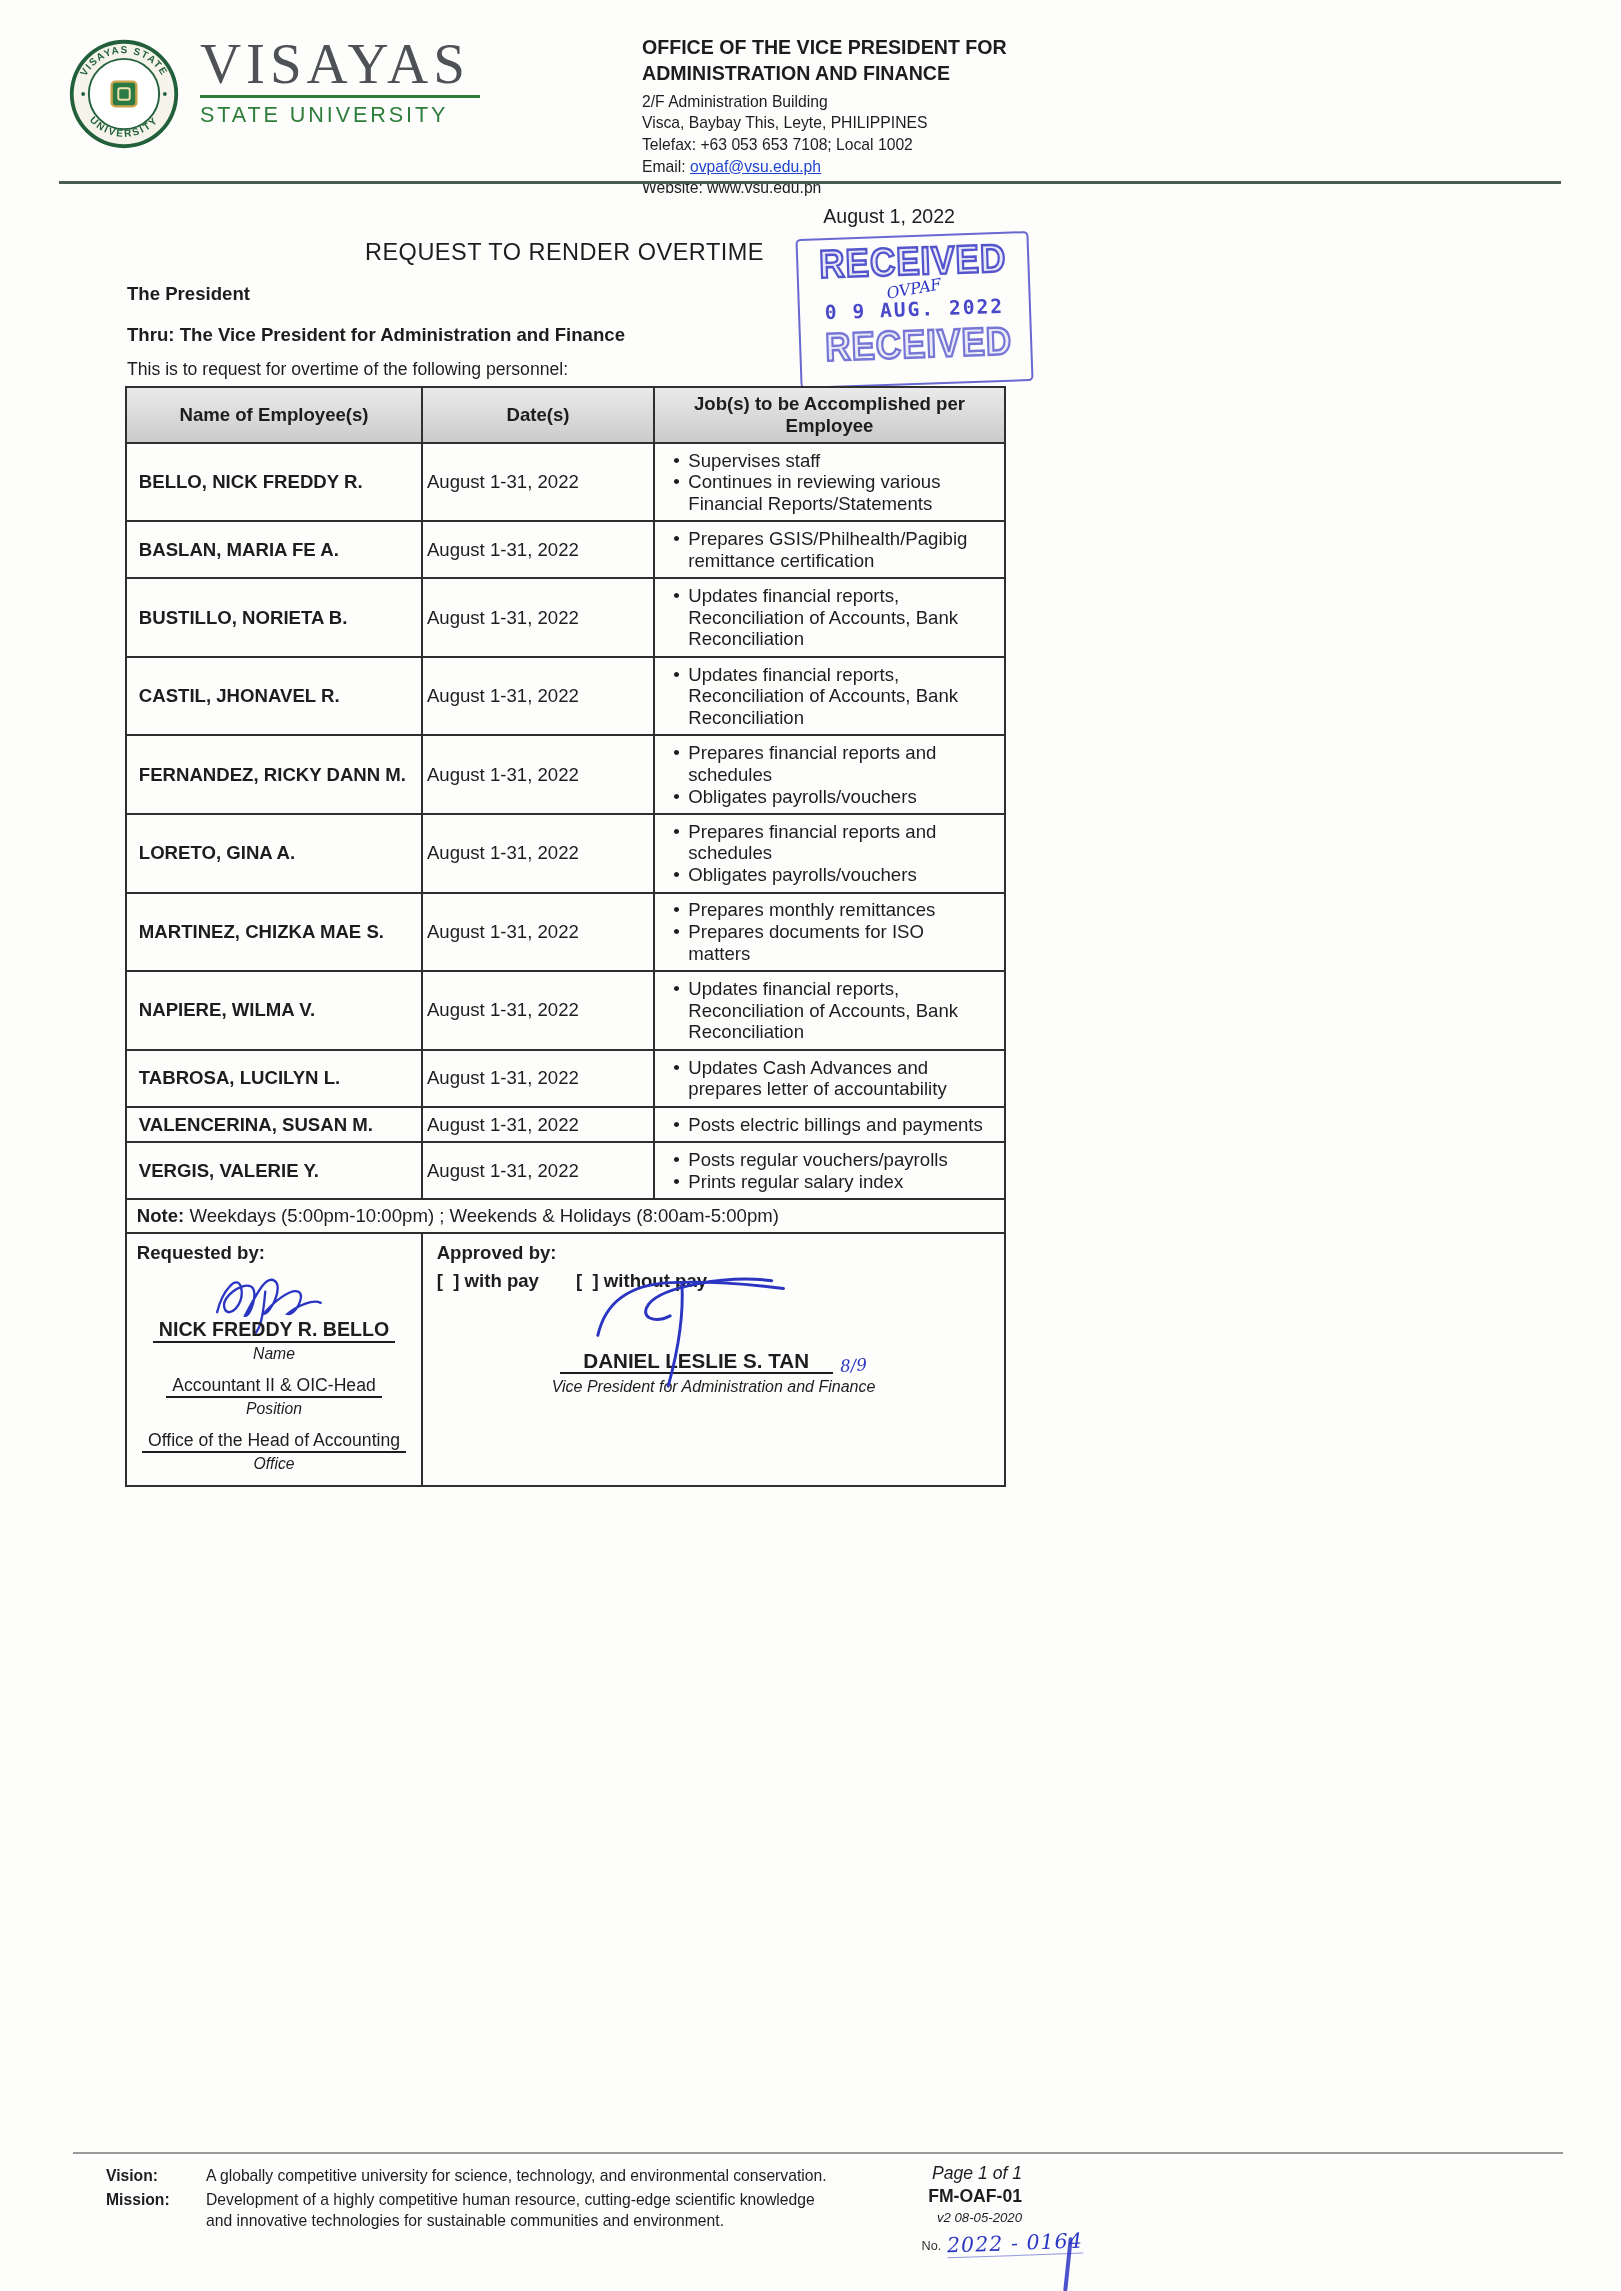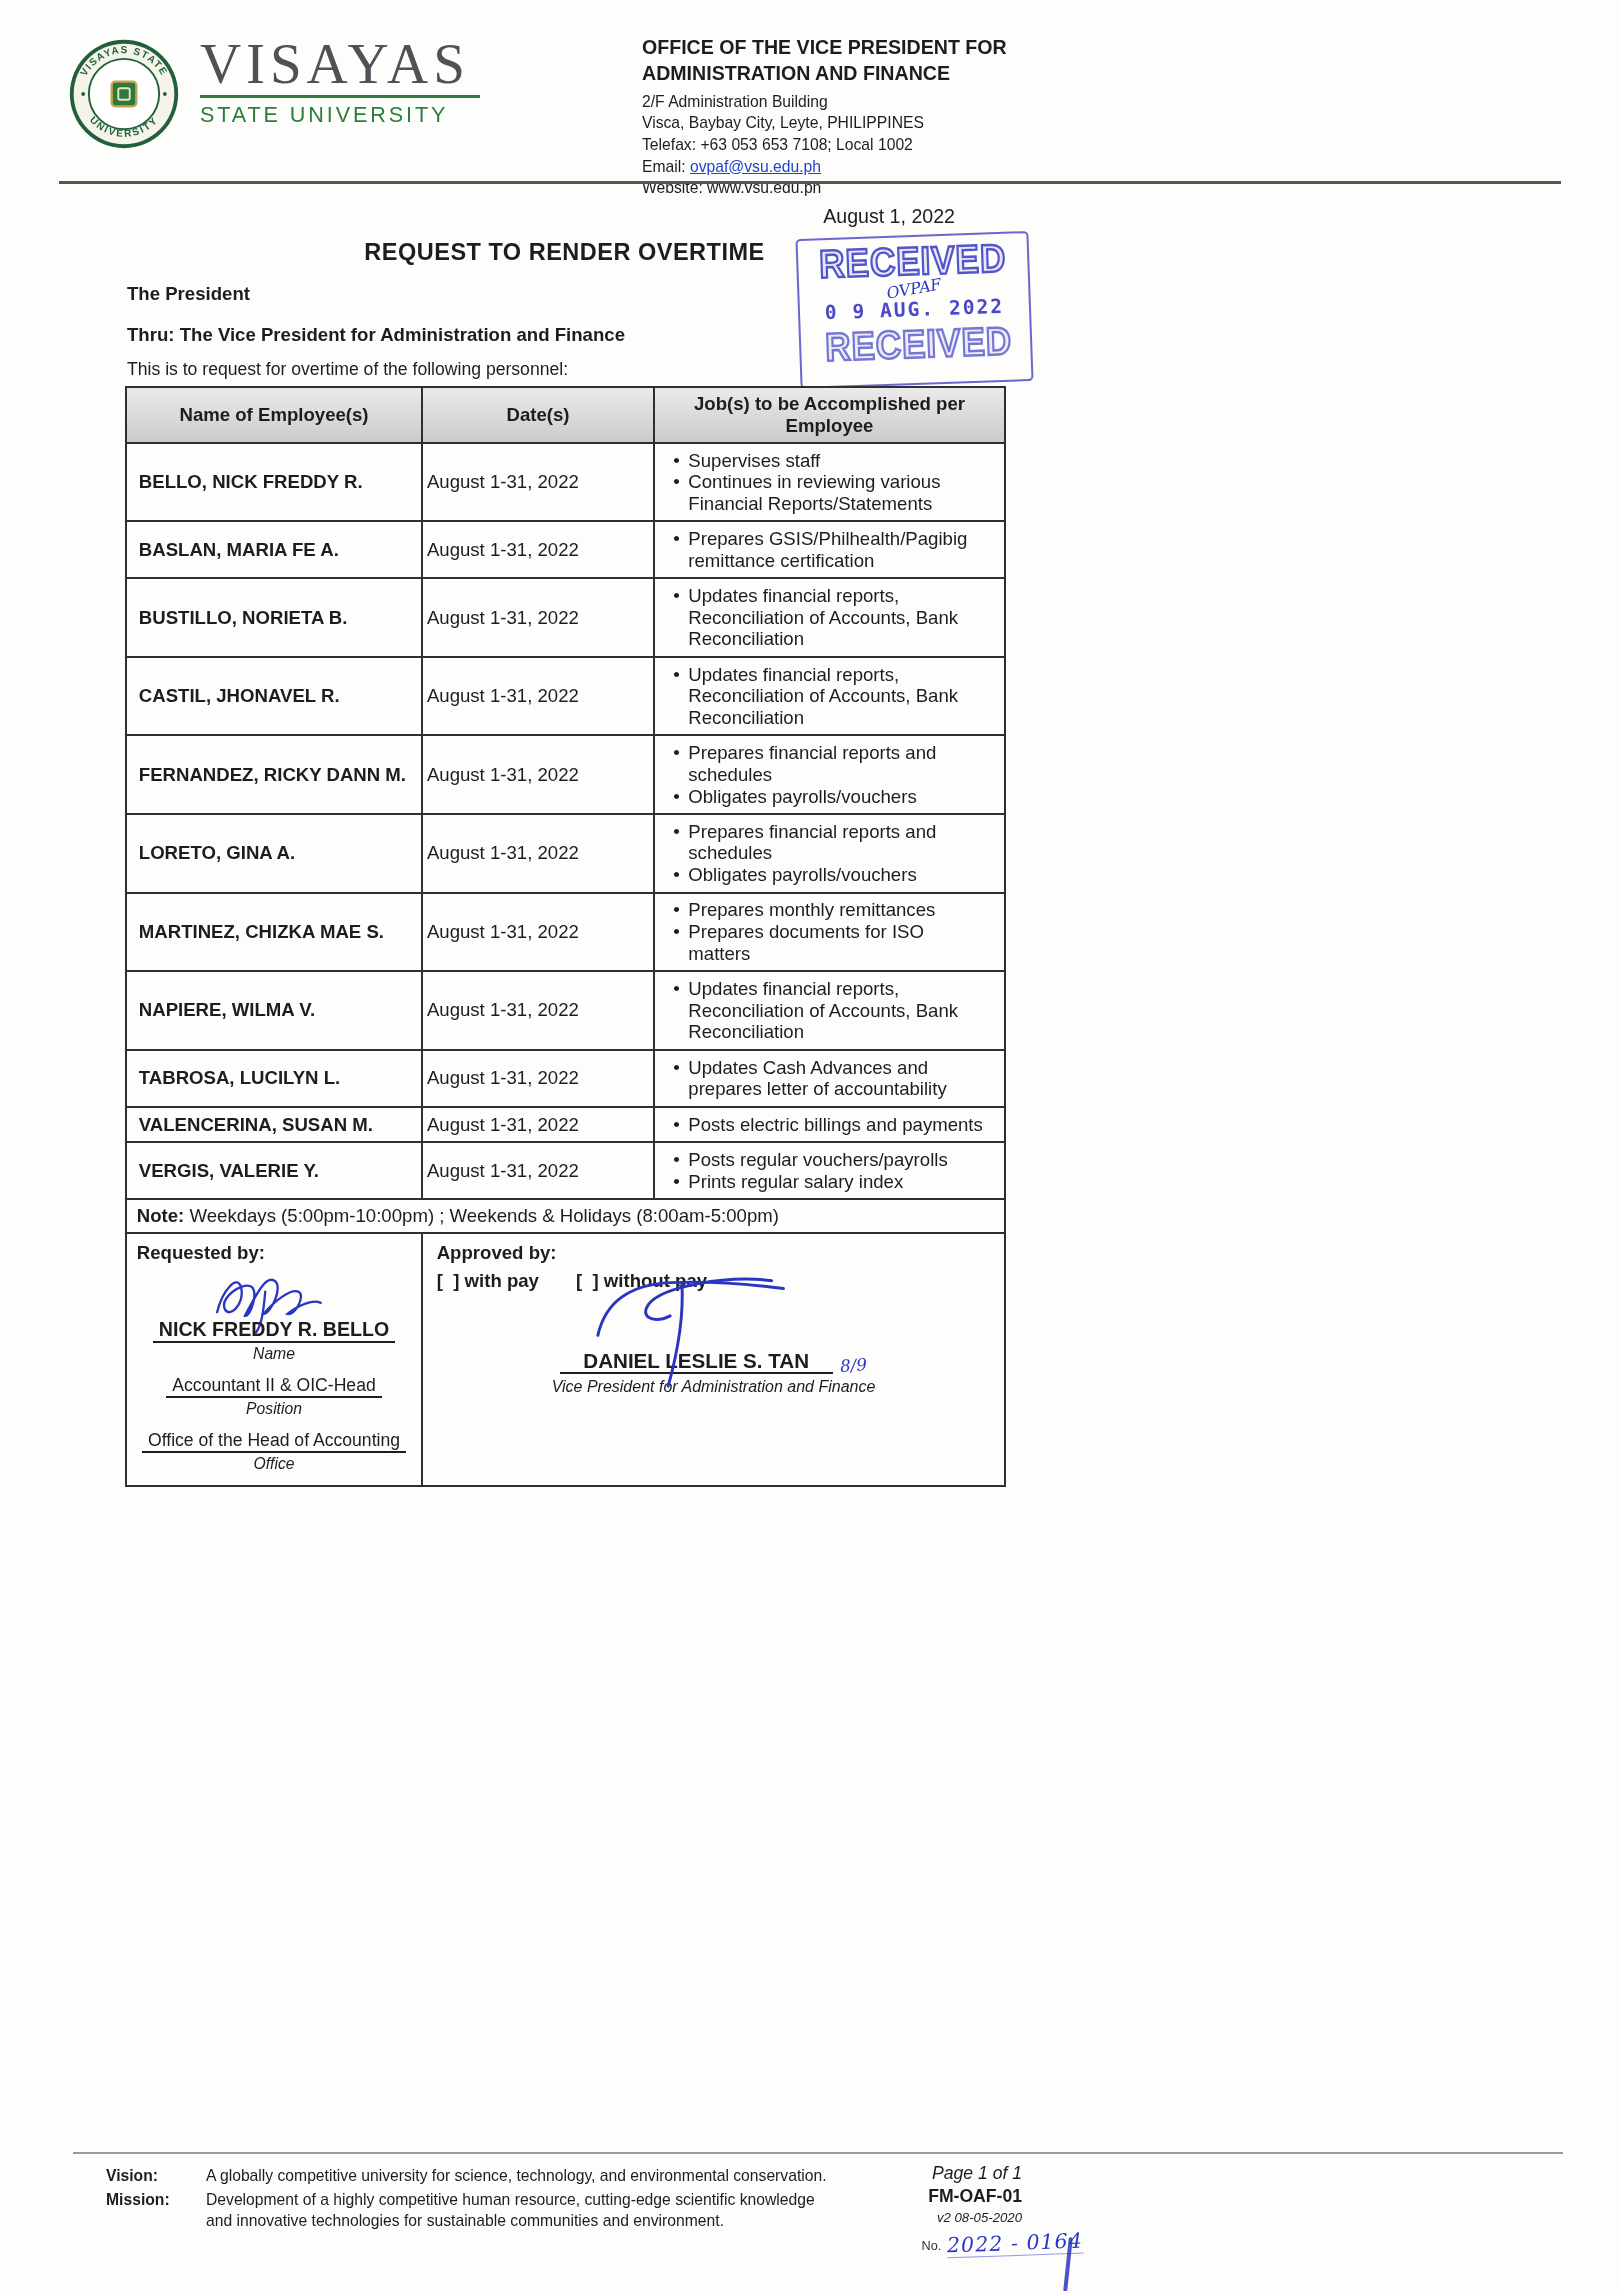--- a/index.html
+++ b/index.html
@@ -13,21 +13,21 @@
   .uni-rule{height:2.9px;background:var(--brand-green,#2e7d3a);margin:1px 0 3.9px}
   .uni-sub{color:var(--brand-green,#2e7d3a);font-size:21.6px;letter-spacing:2.9px}
   .office-block{position:absolute;left:642px;top:35px;width:421px}
   .office-title{font-size:19.6px;font-weight:bold;line-height:25.5px}
   .office-info{font-size:15.7px;line-height:21.6px;margin-top:4.9px}
   .email-link{color:#2044cc;text-decoration:underline;cursor:pointer}
   .header-rule{position:absolute;left:59px;top:181px;width:1502px;height:2.9px;background:#4b5c50}
 
   
   .doc-date{position:absolute;right:666px;top:205px;font-size:19.6px}
-  .doc-title{position:absolute;left:125px;top:239px;width:879px;text-align:center;font-size:23.5px;font-weight:bold;letter-spacing:0.5px}
+  .doc-title{position:absolute;left:125px;top:239px;width:879px;text-align:center;font-size:23.5px;font-weight:normal;letter-spacing:0.5px}
   .addressee{position:absolute;left:127px;top:283px;font-size:18.6px;font-weight:bold}
   .thru-line{position:absolute;left:127px;top:324px;font-size:18.6px;font-weight:bold}
   .intro-line{position:absolute;left:127px;top:359px;font-size:17.6px}
 
   
   .stamp{position:absolute;left:798px;top:235px;width:229px;height:143px;transform:rotate(-2deg);
          border:2.9px solid rgba(66,66,200,.8);border-radius:4.9px;overflow:hidden;padding-top:2.9px}
   .stamp-word{font-weight:800;font-size:35px;line-height:41px;text-align:center;letter-spacing:1px;
               color:rgba(70,70,205,.12);-webkit-text-stroke:2.2px rgba(62,62,198,.88);transform:scaleY(1.12)}
   .stamp-word.second{opacity:.8;margin-left:5.9px;margin-top:2px}
@@ -111,21 +111,21 @@
     <div class="uni-name">VISAYAS</div>
     <div class="uni-rule"></div>
     <div class="uni-sub">STATE UNIVERSITY</div>
   </div>
 
   <div class="office-block">
     <div class="office-title">OFFICE OF THE VICE PRESIDENT FOR</div>
     <div class="office-title">ADMINISTRATION AND FINANCE</div>
     <div class="office-info">
       <div>2/F Administration Building</div>
-      <div>Visca, Baybay City, Leyte, PHILIPPINES</div>
+      <div>Visca, Baybay This, Leyte, PHILIPPINES</div>
       <div>Telefax: +63 053 653 7108; Local 1002</div>
       <div><span>Email:</span> <a class="email-link">ovpaf@vsu.edu.ph</a></div>
       <div><span>Website:</span> <span>www.vsu.edu.ph</span></div>
     </div>
   </div>
 
   <div class="header-rule"></div>
 
   <div class="doc-date">August 1, 2022</div>
   <div class="doc-title">REQUEST TO RENDER OVERTIME</div>

